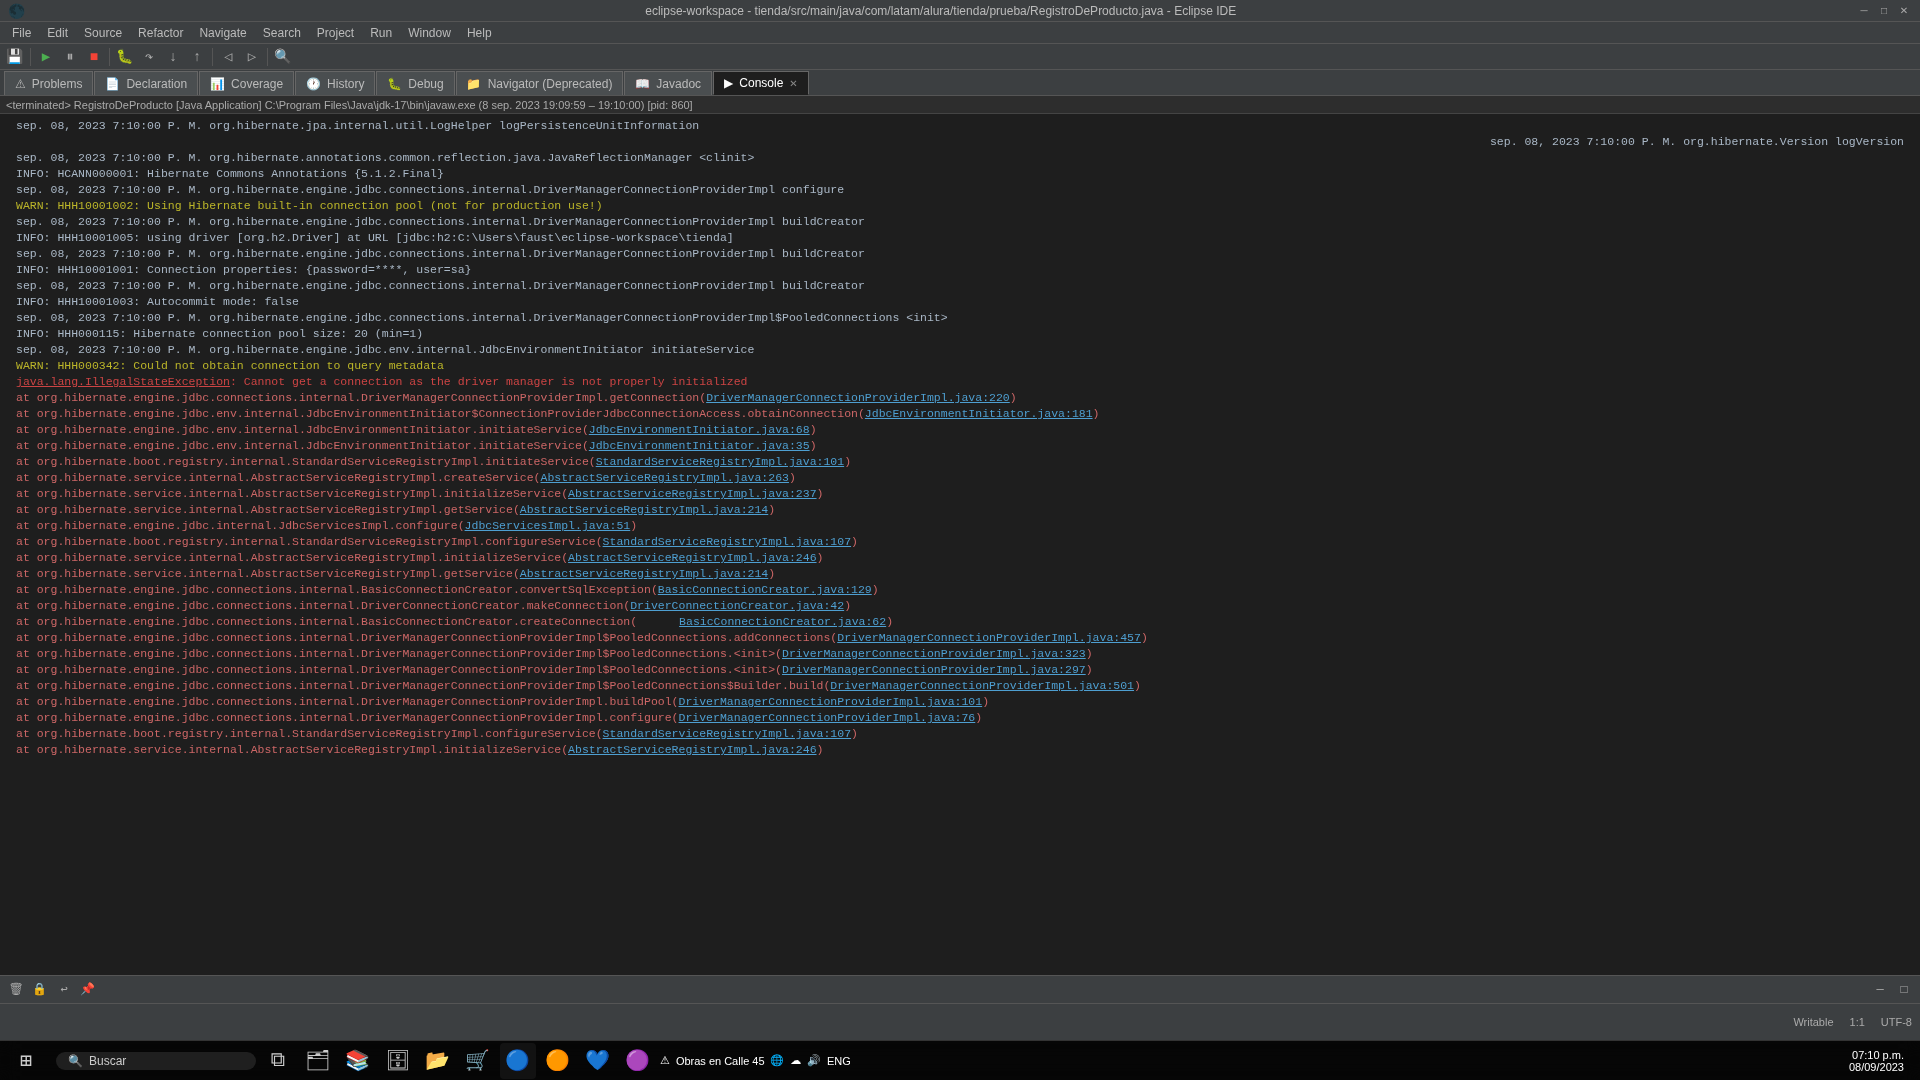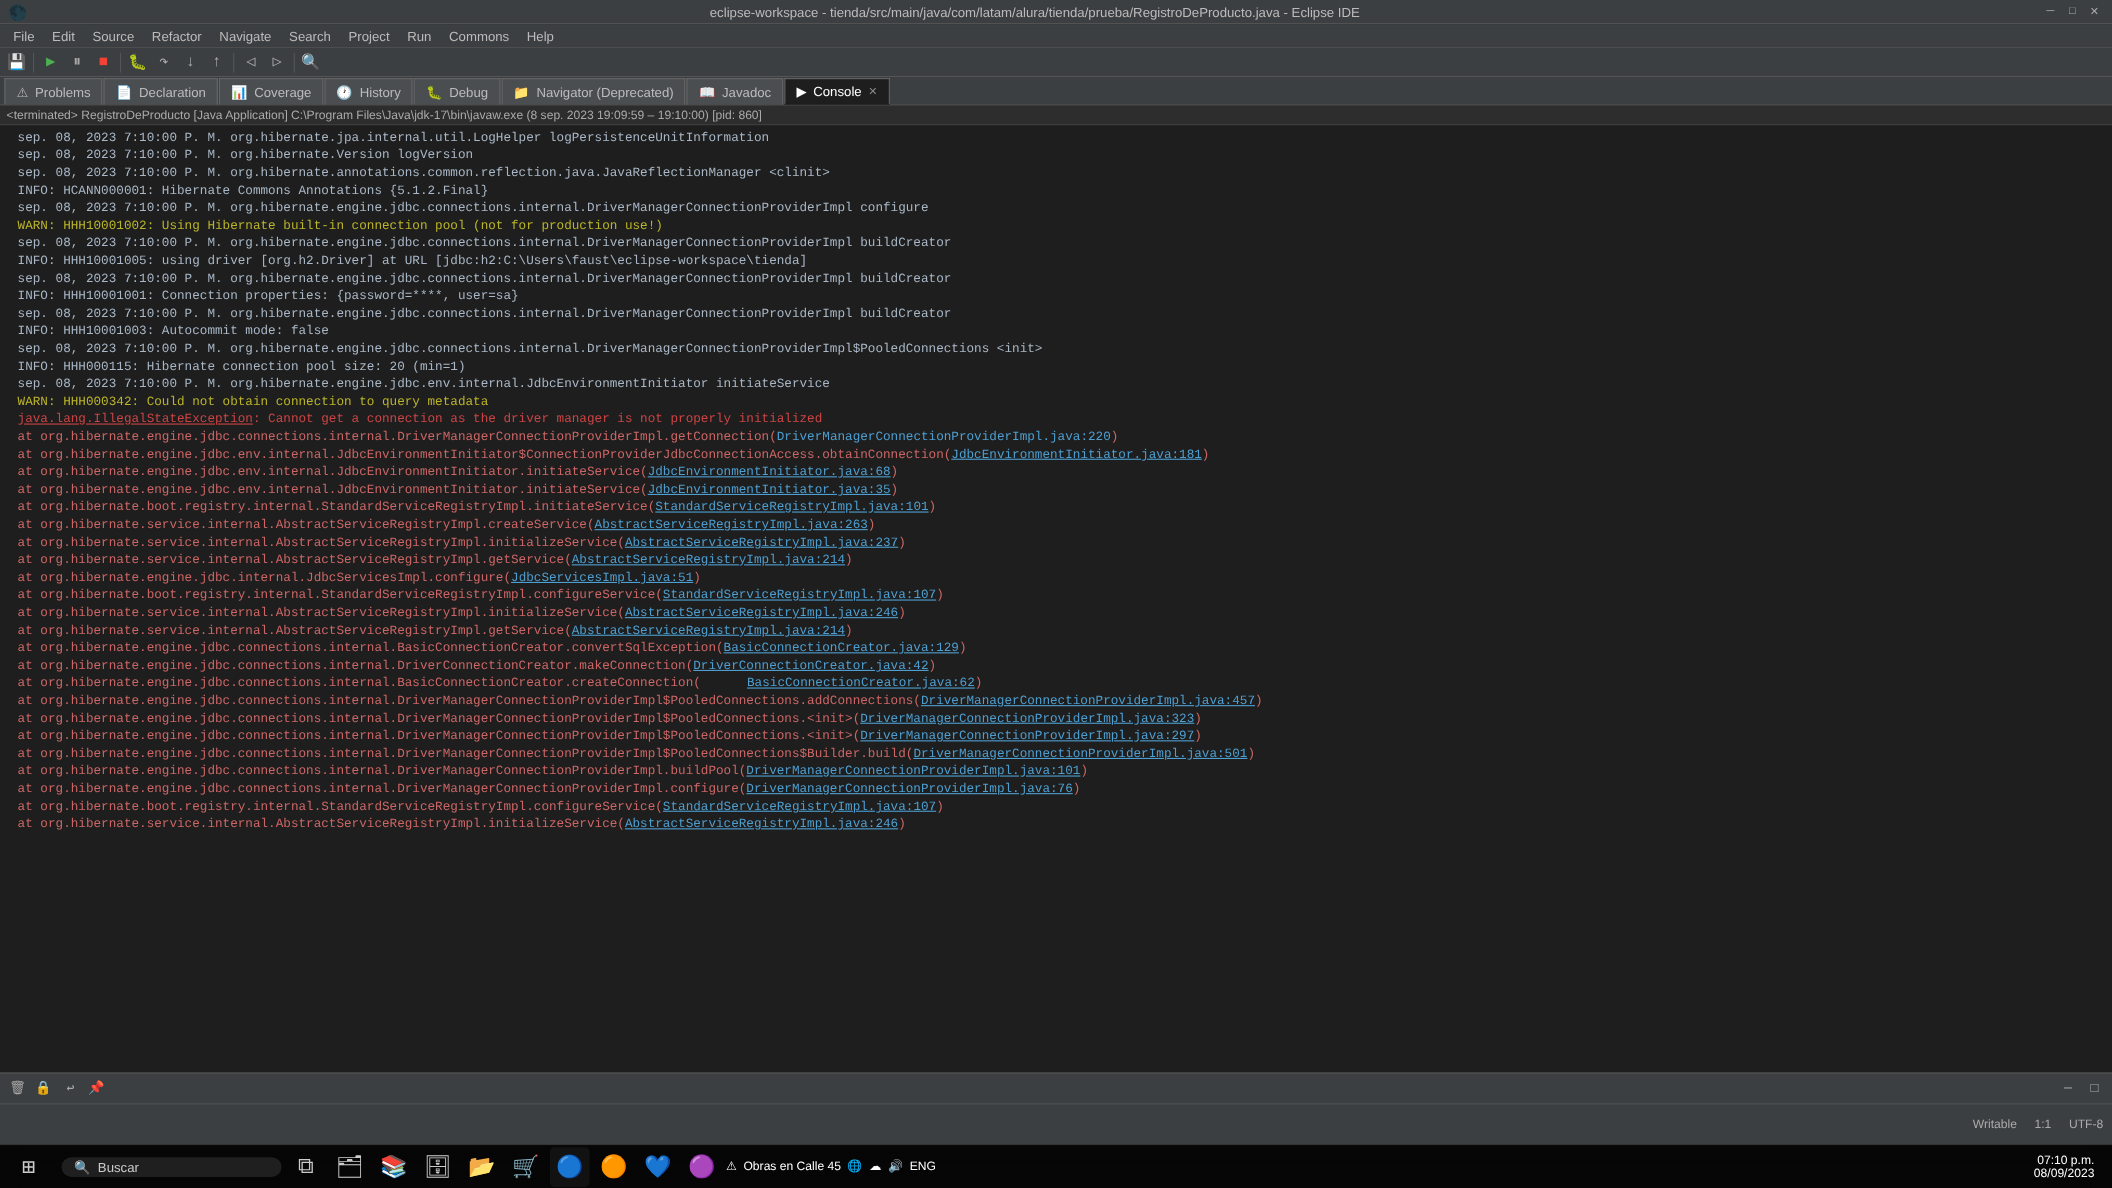--- a/index.html
+++ b/index.html
@@ -248,21 +248,21 @@
 
   <div id="menubar">
   <div class="menu-item">File</div>
       <div class="menu-item">Edit</div>
       <div class="menu-item">Source</div>
       <div class="menu-item">Refactor</div>
       <div class="menu-item">Navigate</div>
       <div class="menu-item">Search</div>
       <div class="menu-item">Project</div>
       <div class="menu-item">Run</div>
-      <div class="menu-item">Commons</div>
+      <div class="menu-item">Window</div>
       <div class="menu-item">Help</div>
     </div>
 
   <div id="toolbar">
     <div class="toolbar-btn">💾</div>
     <div class="toolbar-sep"></div>
     <div class="toolbar-btn" style="color:#4caf50;">▶</div>
     <div class="toolbar-btn">⏸</div>
     <div class="toolbar-btn" style="color:#f44336;">■</div>
     <div class="toolbar-sep"></div>
@@ -313,37 +313,37 @@
     </div>
   </div>
 
   <div id="process-bar">
     <span>&lt;terminated&gt; RegistroDeProducto [Java Application] C:\Program Files\Java\jdk-17\bin\javaw.exe  (8 sep. 2023 19:09:59 – 19:10:00) [pid: 860]</span>
   </div>
 
   <div id="main-console">
     <div id="console-lines">
         <div class="console-line" style="color: rgb(169, 183, 198);">sep. 08, 2023 7:10:00 P. M. org.hibernate.jpa.internal.util.LogHelper logPersistenceUnitInformation</div>
-        <div class="console-line" style="color: rgb(169, 183, 198);">sep. 08, 2023 7:10:00 P. M. org.hibernate.Version logVersion</div>
+        <div class="console-line" style="color: rgb(169, 183, 198); text-align: right;">sep. 08, 2023 7:10:00 P. M. org.hibernate.Version logVersion</div>
         <div class="console-line" style="color: rgb(169, 183, 198);">sep. 08, 2023 7:10:00 P. M. org.hibernate.annotations.common.reflection.java.JavaReflectionManager &lt;clinit&gt;</div>
         <div class="console-line" style="color: rgb(169, 183, 198);">INFO: HCANN000001: Hibernate Commons Annotations {5.1.2.Final}</div>
         <div class="console-line" style="color: rgb(169, 183, 198);">sep. 08, 2023 7:10:00 P. M. org.hibernate.engine.jdbc.connections.internal.DriverManagerConnectionProviderImpl configure</div>
         <div class="console-line" style="color: rgb(187, 181, 41);">WARN: HHH10001002: Using Hibernate built-in connection pool (not for production use!)</div>
         <div class="console-line" style="color: rgb(169, 183, 198);">sep. 08, 2023 7:10:00 P. M. org.hibernate.engine.jdbc.connections.internal.DriverManagerConnectionProviderImpl buildCreator</div>
         <div class="console-line" style="color: rgb(169, 183, 198);">INFO: HHH10001005: using driver [org.h2.Driver] at URL [jdbc:h2:C:\Users\faust\eclipse-workspace\tienda]</div>
         <div class="console-line" style="color: rgb(169, 183, 198);">sep. 08, 2023 7:10:00 P. M. org.hibernate.engine.jdbc.connections.internal.DriverManagerConnectionProviderImpl buildCreator</div>
         <div class="console-line" style="color: rgb(169, 183, 198);">INFO: HHH10001001: Connection properties: {password=****, user=sa}</div>
         <div class="console-line" style="color: rgb(169, 183, 198);">sep. 08, 2023 7:10:00 P. M. org.hibernate.engine.jdbc.connections.internal.DriverManagerConnectionProviderImpl buildCreator</div>
         <div class="console-line" style="color: rgb(169, 183, 198);">INFO: HHH10001003: Autocommit mode: false</div>
         <div class="console-line" style="color: rgb(169, 183, 198);">sep. 08, 2023 7:10:00 P. M. org.hibernate.engine.jdbc.connections.internal.DriverManagerConnectionProviderImpl$PooledConnections &lt;init&gt;</div>
         <div class="console-line" style="color: rgb(169, 183, 198);">INFO: HHH000115: Hibernate connection pool size: 20 (min=1)</div>
         <div class="console-line" style="color: rgb(169, 183, 198);">sep. 08, 2023 7:10:00 P. M. org.hibernate.engine.jdbc.env.internal.JdbcEnvironmentInitiator initiateService</div>
         <div class="console-line" style="color: rgb(187, 181, 41);">WARN: HHH000342: Could not obtain connection to query metadata</div>
         <div class="console-line" style="color: rgb(204, 68, 68);"><span style="text-decoration: underline; cursor: pointer;">java.lang.IllegalStateException</span>: Cannot get a connection as the driver manager is not properly initialized</div>
-        <div class="console-line" style="color: rgb(204, 102, 102);">    at org.hibernate.engine.jdbc.connections.internal.DriverManagerConnectionProviderImpl.getConnection(<span style="color: rgb(78, 159, 209); cursor: pointer;">DriverManagerConnectionProviderImpl.java:220</span>)</div>
+        <div class="console-line" style="color: rgb(204, 102, 102);">    at org.hibernate.engine.jdbc.connections.internal.DriverManagerConnectionProviderImpl.getConnection(<span style="color: rgb(78, 159, 209); text-decoration: underline; cursor: pointer;">DriverManagerConnectionProviderImpl.java:220</span>)</div>
         <div class="console-line" style="color: rgb(204, 102, 102);">    at org.hibernate.engine.jdbc.env.internal.JdbcEnvironmentInitiator$ConnectionProviderJdbcConnectionAccess.obtainConnection(<span style="color: rgb(78, 159, 209); text-decoration: underline; cursor: pointer;">JdbcEnvironmentInitiator.java:181</span>)</div>
         <div class="console-line" style="color: rgb(204, 102, 102);">    at org.hibernate.engine.jdbc.env.internal.JdbcEnvironmentInitiator.initiateService(<span style="color: rgb(78, 159, 209); text-decoration: underline; cursor: pointer;">JdbcEnvironmentInitiator.java:68</span>)</div>
         <div class="console-line" style="color: rgb(204, 102, 102);">    at org.hibernate.engine.jdbc.env.internal.JdbcEnvironmentInitiator.initiateService(<span style="color: rgb(78, 159, 209); text-decoration: underline; cursor: pointer;">JdbcEnvironmentInitiator.java:35</span>)</div>
         <div class="console-line" style="color: rgb(204, 102, 102);">    at org.hibernate.boot.registry.internal.StandardServiceRegistryImpl.initiateService(<span style="color: rgb(78, 159, 209); text-decoration: underline; cursor: pointer;">StandardServiceRegistryImpl.java:101</span>)</div>
         <div class="console-line" style="color: rgb(204, 102, 102);">    at org.hibernate.service.internal.AbstractServiceRegistryImpl.createService(<span style="color: rgb(78, 159, 209); text-decoration: underline; cursor: pointer;">AbstractServiceRegistryImpl.java:263</span>)</div>
         <div class="console-line" style="color: rgb(204, 102, 102);">    at org.hibernate.service.internal.AbstractServiceRegistryImpl.initializeService(<span style="color: rgb(78, 159, 209); text-decoration: underline; cursor: pointer;">AbstractServiceRegistryImpl.java:237</span>)</div>
         <div class="console-line" style="color: rgb(204, 102, 102);">    at org.hibernate.service.internal.AbstractServiceRegistryImpl.getService(<span style="color: rgb(78, 159, 209); text-decoration: underline; cursor: pointer;">AbstractServiceRegistryImpl.java:214</span>)</div>
         <div class="console-line" style="color: rgb(204, 102, 102);">    at org.hibernate.engine.jdbc.internal.JdbcServicesImpl.configure(<span style="color: rgb(78, 159, 209); text-decoration: underline; cursor: pointer;">JdbcServicesImpl.java:51</span>)</div>
         <div class="console-line" style="color: rgb(204, 102, 102);">    at org.hibernate.boot.registry.internal.StandardServiceRegistryImpl.configureService(<span style="color: rgb(78, 159, 209); text-decoration: underline; cursor: pointer;">StandardServiceRegistryImpl.java:107</span>)</div>
         <div class="console-line" style="color: rgb(204, 102, 102);">    at org.hibernate.service.internal.AbstractServiceRegistryImpl.initializeService(<span style="color: rgb(78, 159, 209); text-decoration: underline; cursor: pointer;">AbstractServiceRegistryImpl.java:246</span>)</div>

